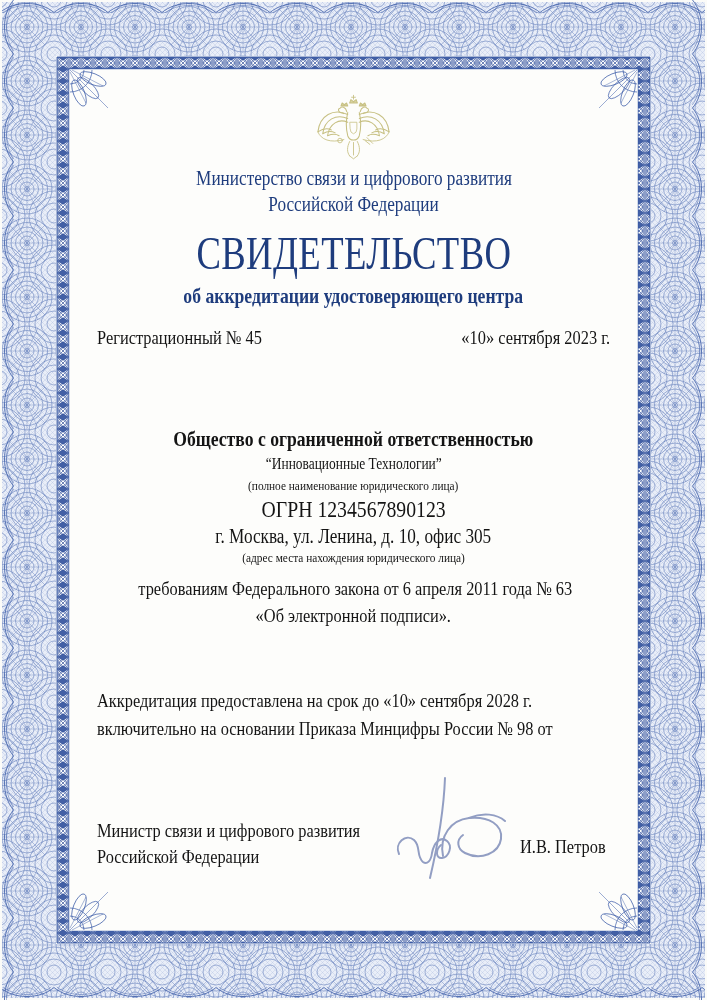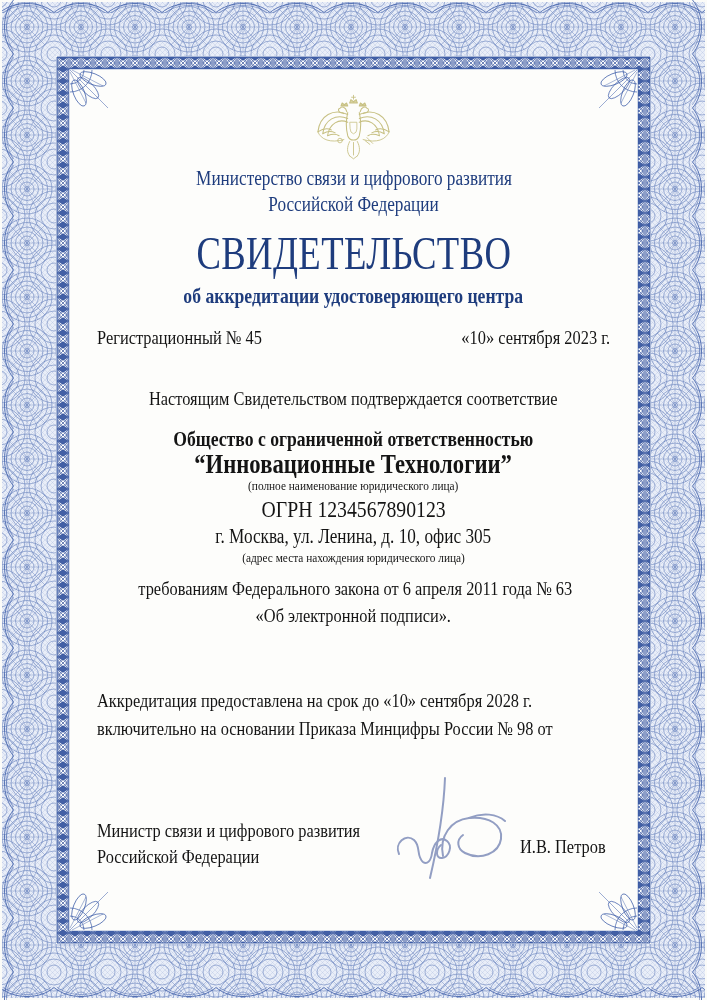--- a/index.html
+++ b/index.html
@@ -23,21 +23,21 @@
   .sqR{display:inline-block; white-space:nowrap; transform:scaleX(.84); transform-origin:100% 50%;}
   .sqT{display:inline-block; white-space:nowrap; transform:scaleX(.78); transform-origin:50% 50%;}
 
   .ministry{top:165px; font-size:20.5px; line-height:26px; font-weight:400;}
   .doc-title{top:227px; font-size:47px; line-height:52px; letter-spacing:.5px;}
   .doc-subtitle{top:284px; font-size:21px; line-height:24px; font-weight:700;}
   .meta-row{top:327px; font-size:19.5px; line-height:22px; display:flex; justify-content:space-between;}
   .confirmation{top:388px; font-size:19.5px; line-height:22px;}
   .orgblock{top:427px;}
   .org-name{font-size:21px; line-height:25px; font-weight:700;}
-  .org-name2{font-size:27px; line-height:24px; font-weight:700;}
+  .org-name2{font-size:16px; line-height:24px; font-weight:400;}
   .caption{font-size:13.5px; line-height:14px; margin-top:3px;}
   .ogrn{font-size:23.5px; line-height:26px; margin-top:3px;}
   .address{font-size:20.5px; line-height:24px; margin-top:2px;}
   .law{top:576px; font-size:19.5px; line-height:26.5px;}
   .accr{top:687px; font-size:19.5px; line-height:27.5px; text-align:right;}
   .minister{top:818px; font-size:19.5px; line-height:26px; text-align:left;}
   .signer-name{position:absolute; left:520px; top:836px; font-size:19.5px;}
 </style>
 </head>
 <body>
@@ -166,23 +166,20 @@
   </div>
   <div class="blk center navy doc-subtitle">
     <span class="sq">об аккредитации удостоверяющего центра</span>
   </div>
 
   <div class="blk meta-row">
     <span class="sqL">Регистрационный № 45</span>
     <span class="sqR">«10» сентября 2023 г.</span>
   </div>
 
-  <div class="blk center confirmation">
-    <span class="sq">Настоящим Свидетельством подтверждается соответствие</span>
-  </div>
 
   <div class="blk center orgblock">
     <div class="org-name"><span class="sq">Общество с ограниченной ответственностью</span></div>
     <div class="org-name2"><span class="sq">“Инновационные Технологии”</span></div>
     <div class="caption"><span class="sq">(полное наименование юридического лица)</span></div>
     <div class="ogrn"><span class="sq">ОГРН 1234567890123</span></div>
     <div class="address"><span class="sq">г. Москва, ул. Ленина, д. 10, офис 305</span></div>
     <div class="caption"><span class="sq">(адрес места нахождения юридического лица)</span></div>
   </div>
 

